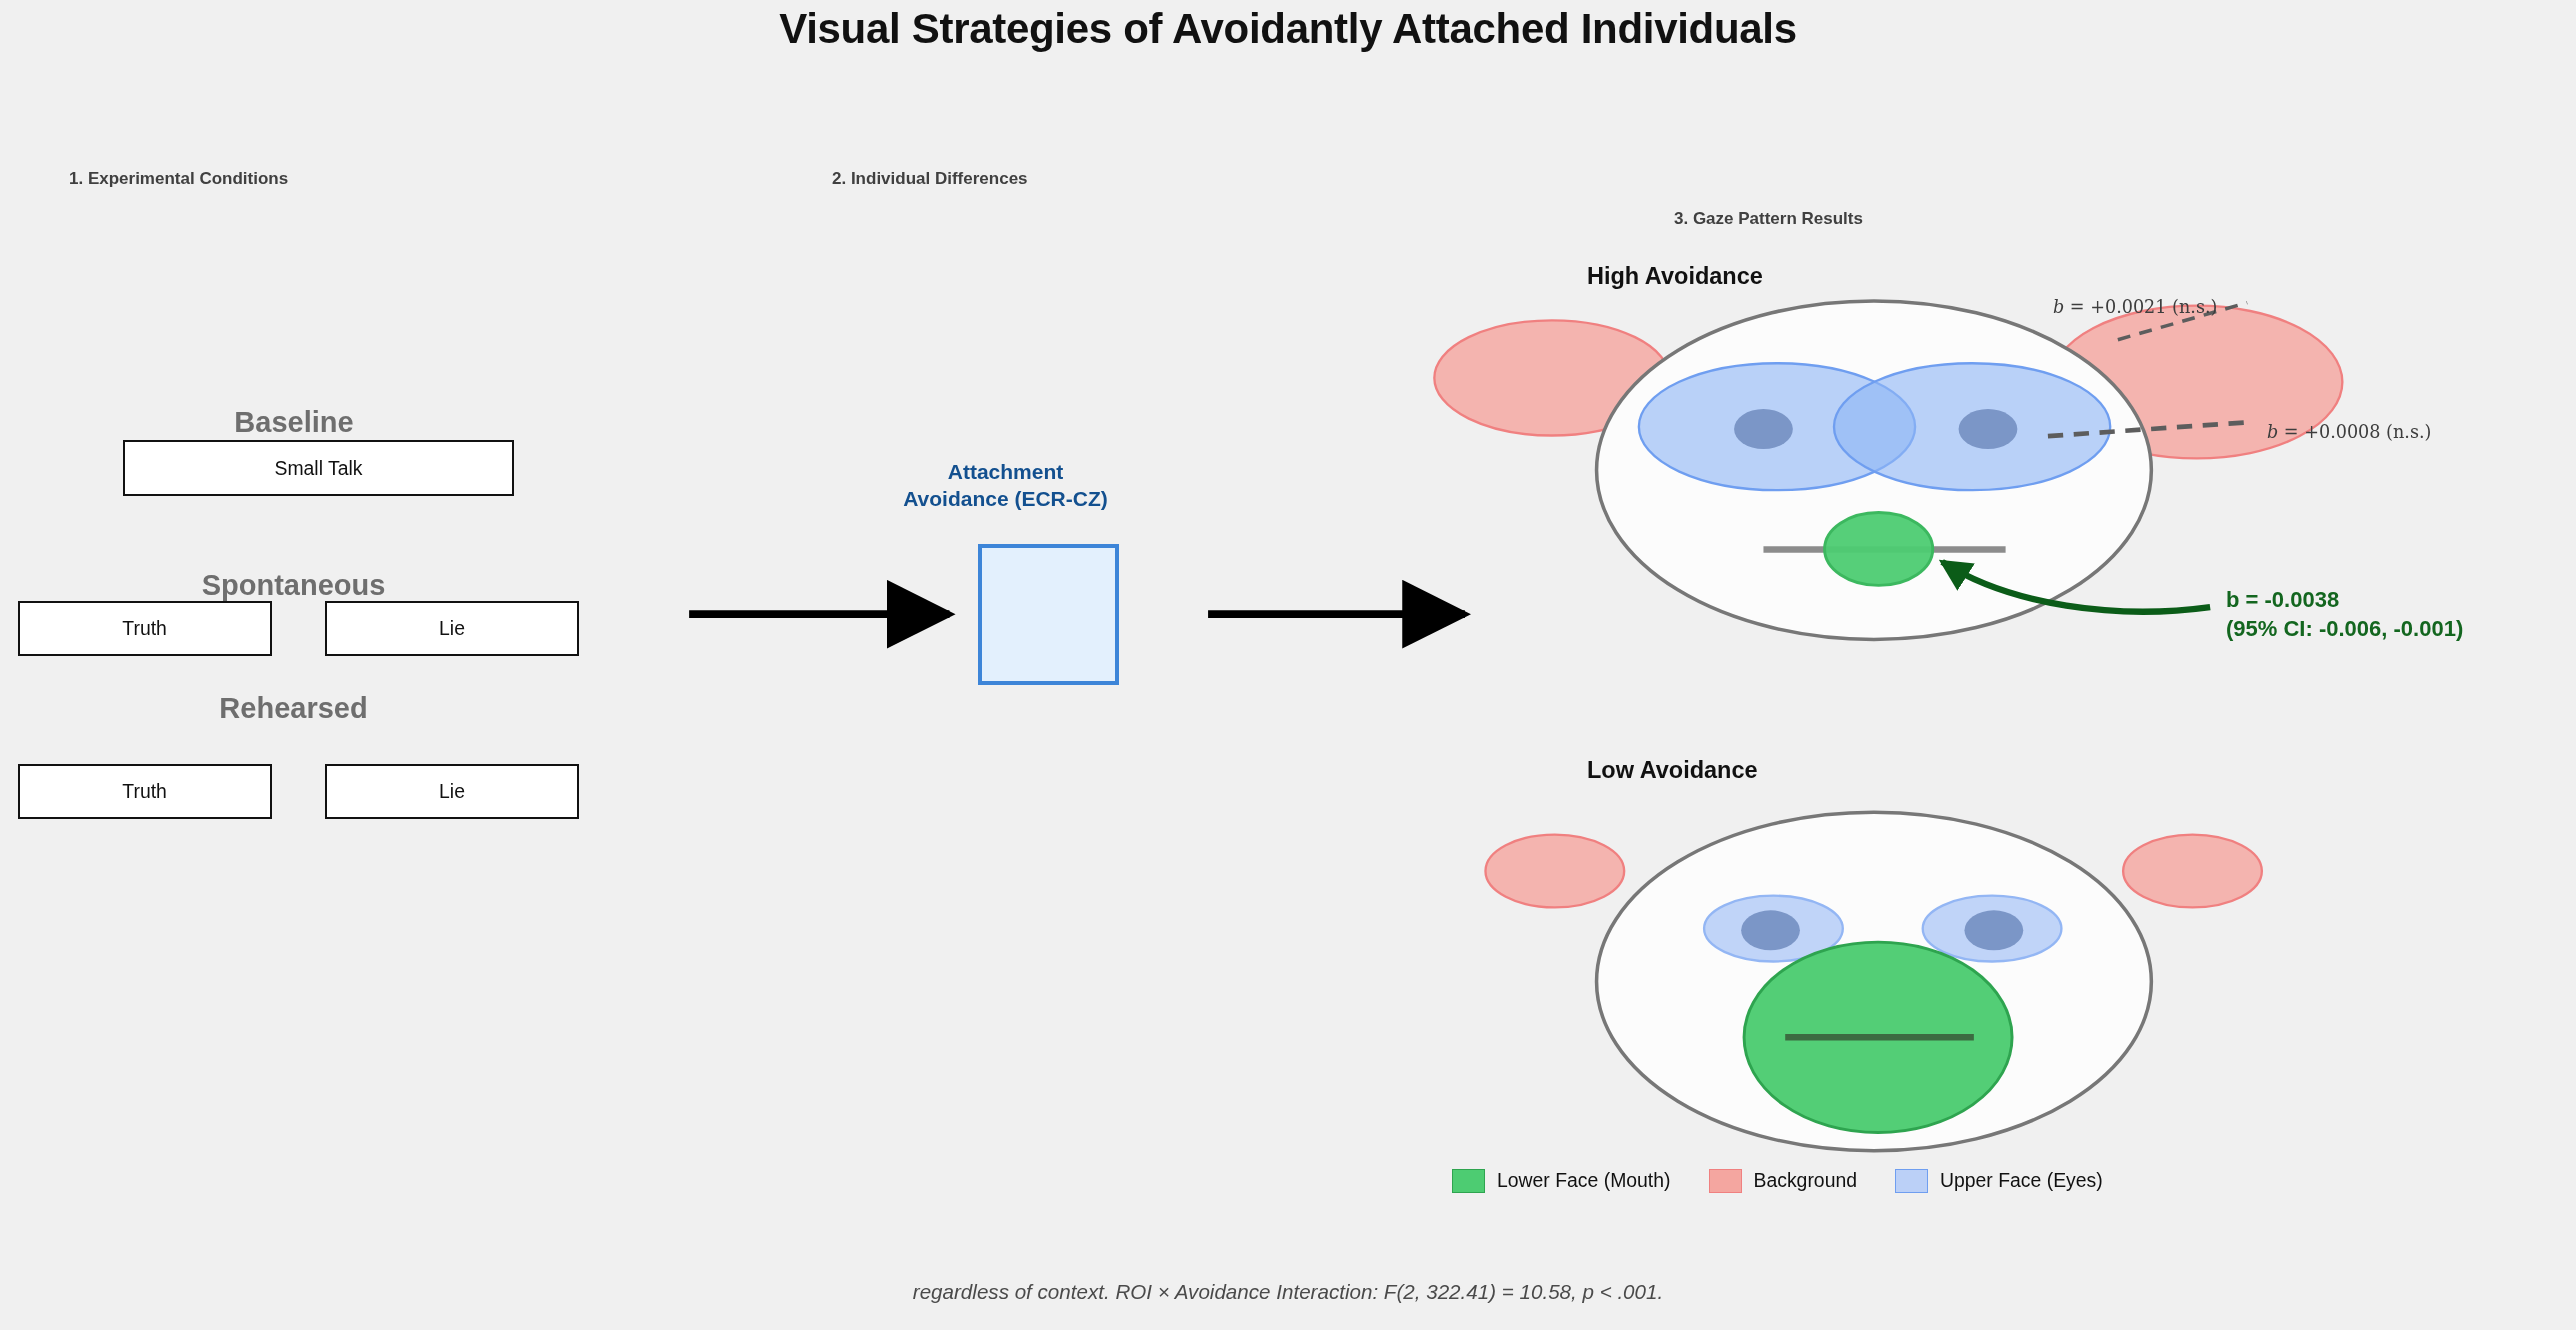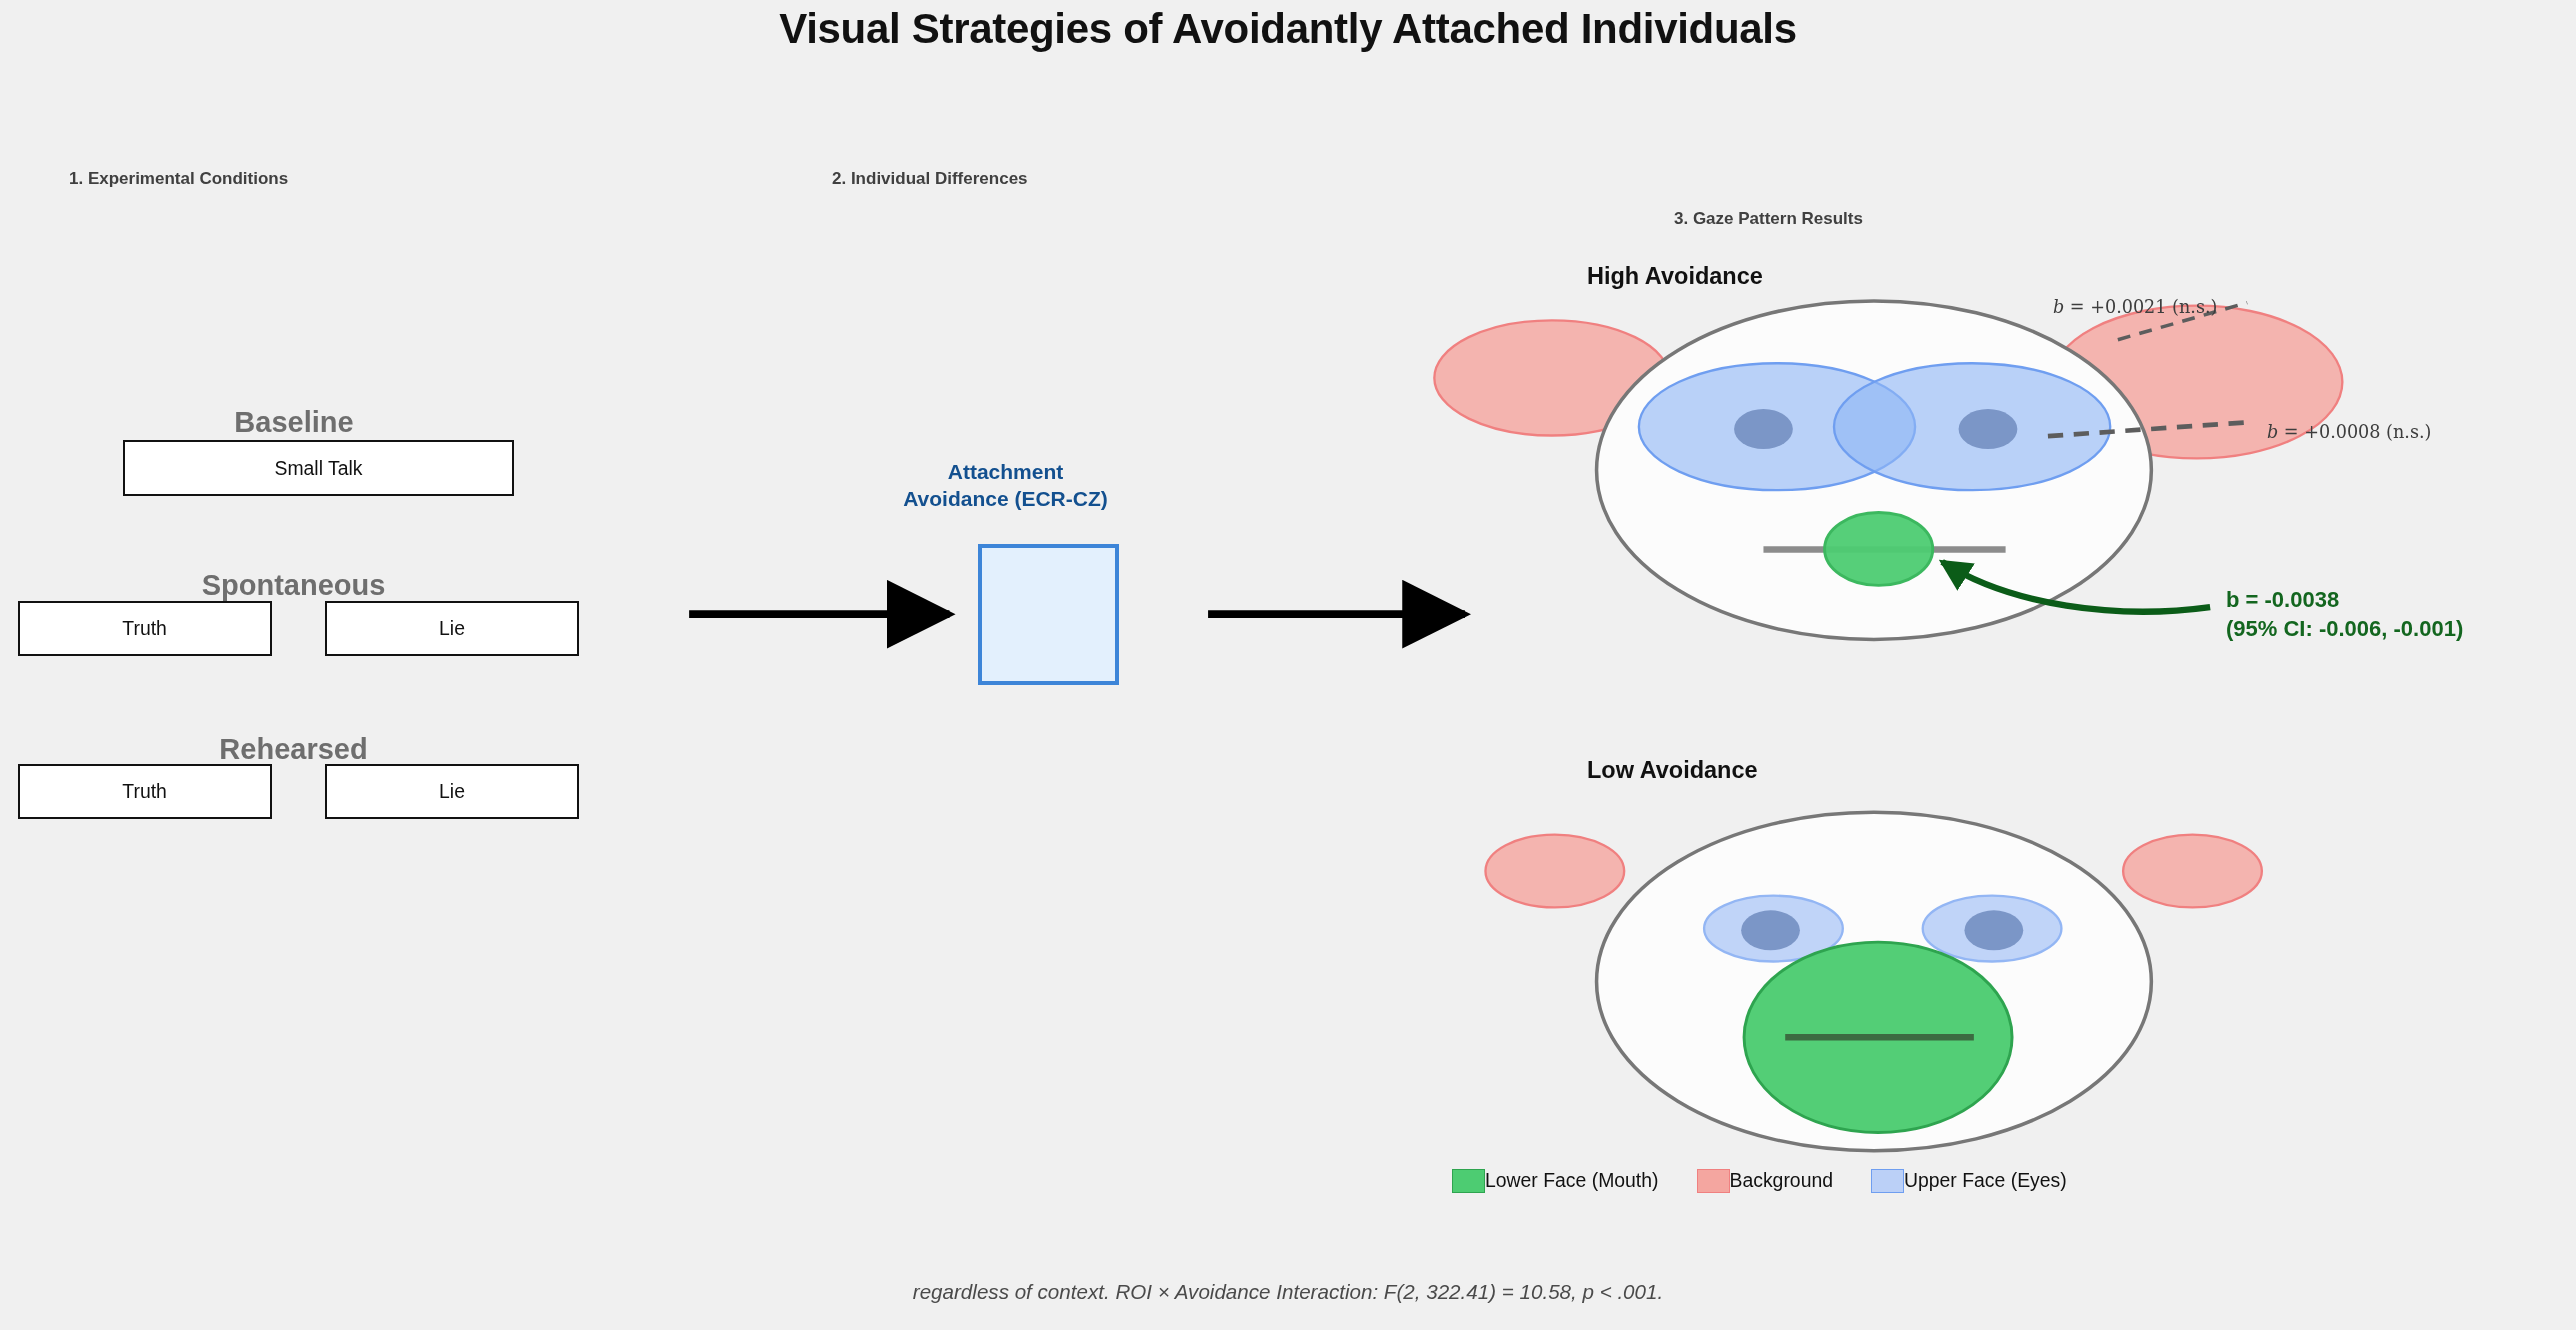--- a/index.html
+++ b/index.html
@@ -43,21 +43,21 @@
     box-sizing:border-box;
   }
 
   #lbl-baseline{left:106px;top:406px;width:376px;}
   #box-smalltalk{left:103px;top:440px;width:391px;height:56px;margin-left:20px;}
 
   #lbl-spontaneous{left:35px;top:569px;width:517px;}
   #box-sp-truth{left:17.6px;top:601px;width:254px;height:55px;}
   #box-sp-lie{left:325px;top:601px;width:254px;height:55px;}
 
-  #lbl-rehearsed{left:35px;top:733px;width:517px;}
+  #lbl-rehearsed{left:35px;top:692px;width:517px;}
   #box-re-truth{left:17.6px;top:764px;width:254px;height:55px;}
   #box-re-lie{left:325px;top:764px;width:254px;height:55px;}
 
   
   #mediator-label{
     position:absolute;left:841px;top:459px;width:329px;
     text-align:center;font-size:21px;font-weight:bold;
     color:#13508f;line-height:1.28;
   }
   #mediator-box{
@@ -93,21 +93,21 @@
     position:absolute;left:2226px;top:585px;
     font-size:22px;font-weight:bold;color:#13661f;
     line-height:1.32;white-space:nowrap;
   }
 
   
   #legend{
     position:absolute;left:1452px;top:1169px;
     display:flex;align-items:center;gap:38px;
   }
-  .legend-entry{display:flex;align-items:center;gap:0;}
+  .legend-entry{display:flex;align-items:center;gap:12px;}
   .legend-swatch{width:33px;height:23.5px;box-sizing:border-box;}
   .legend-text{font-size:19.4px;color:#111;white-space:nowrap;}
 
   
   #caption{
     position:absolute;left:0;top:1251px;width:100%;
     text-align:center;font-style:italic;
     font-size:20.6px;color:#4a4a4a;line-height:1.33;
   }
 </style>

